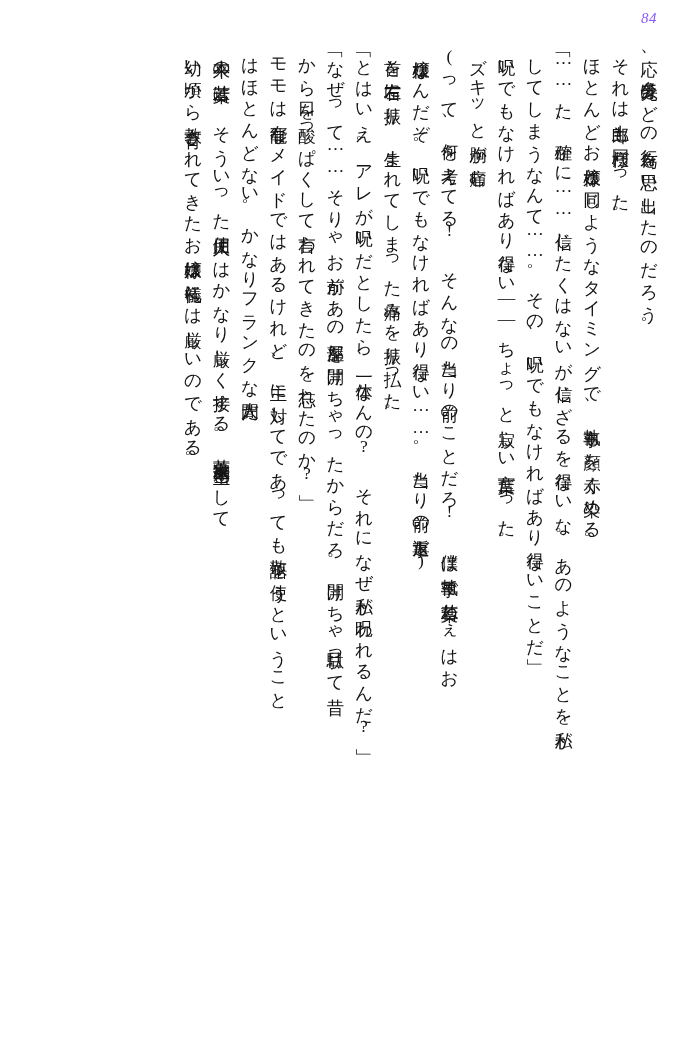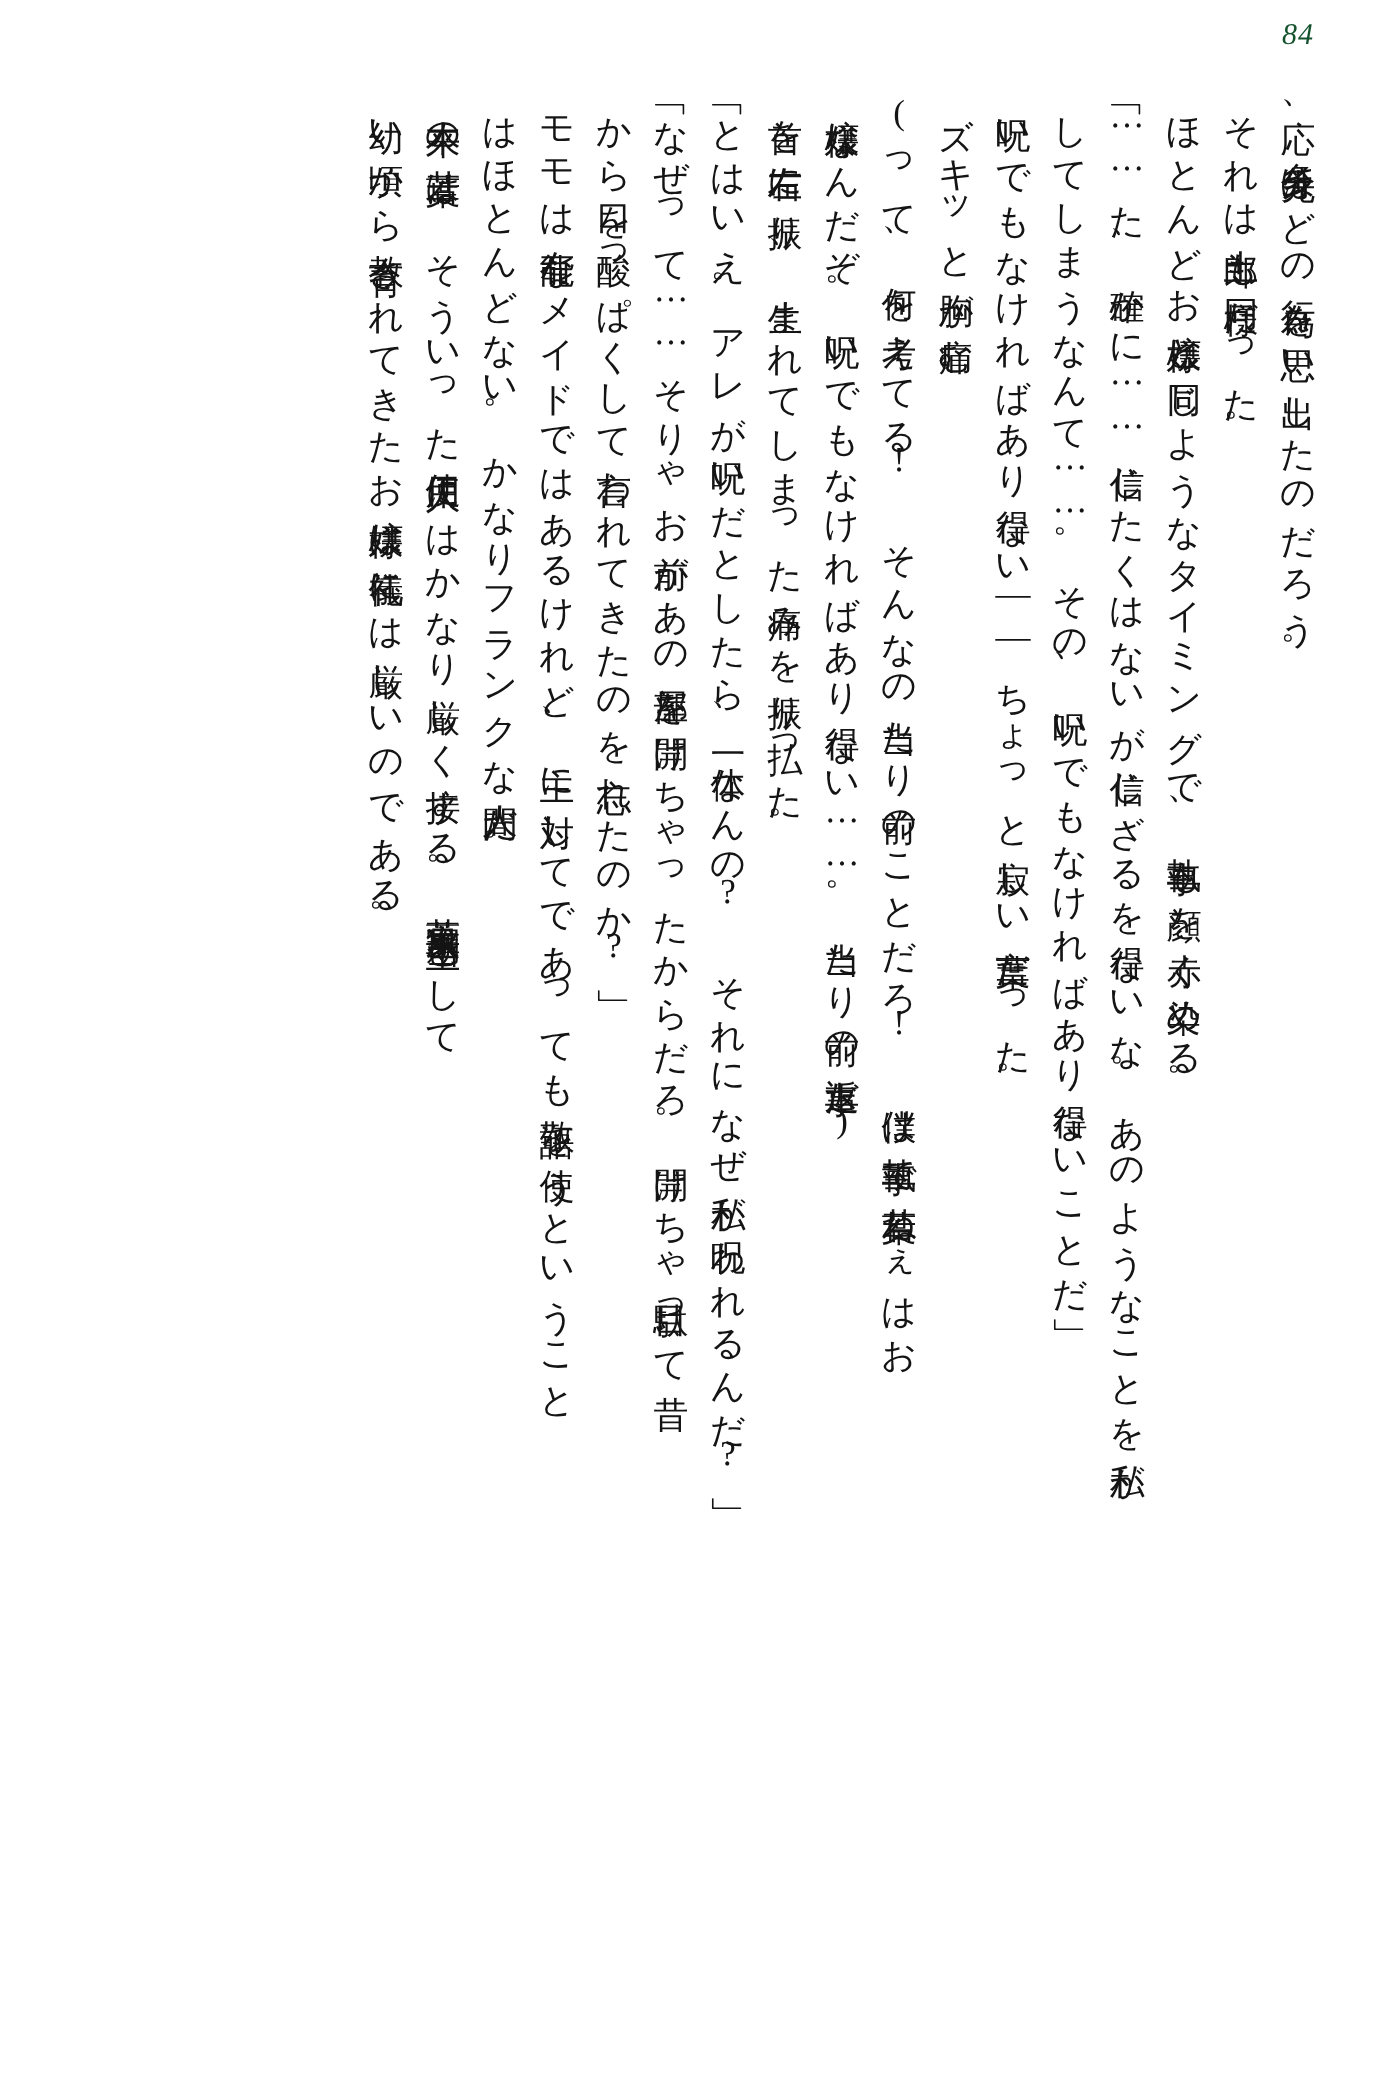--- a/index.html
+++ b/index.html
@@ -16,21 +16,21 @@
     font-family: "Liberation Serif", "DejaVu Serif", serif;
     color: #1a1a1a;
   }
   .page-number {
     position: absolute;
     top: 10px;
     right: 36px;
     font-size: 15px;
     font-family: "Liberation Serif", "DejaVu Serif", serif;
     font-style: italic;
-    color: #14532d;
+    color: #8b5cf6;
     letter-spacing: 0.5px;
   }
   .body-text {
     position: absolute;
     top: 46px;
     right: 30px;
     left: 34px;
     bottom: 30px;
     display: flex;
     flex-direction: row-reverse;

